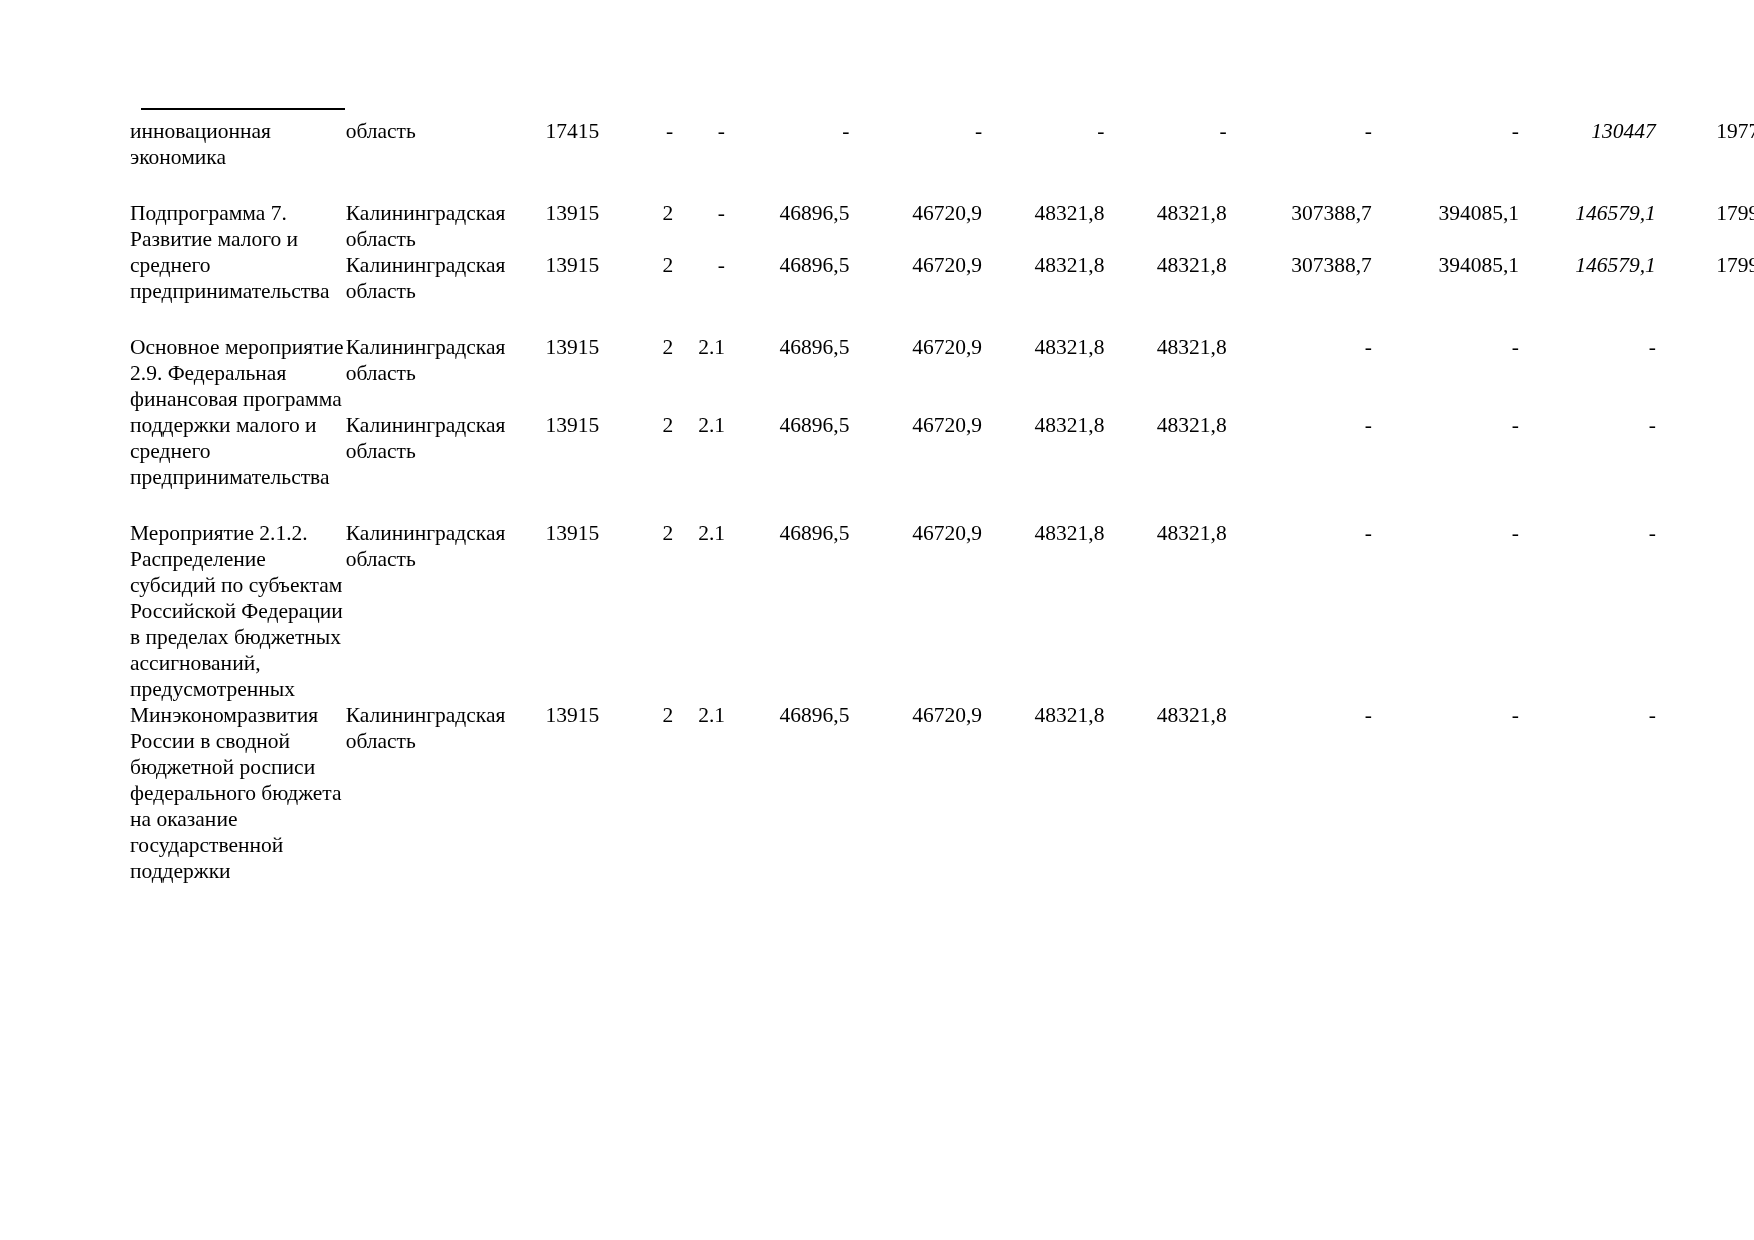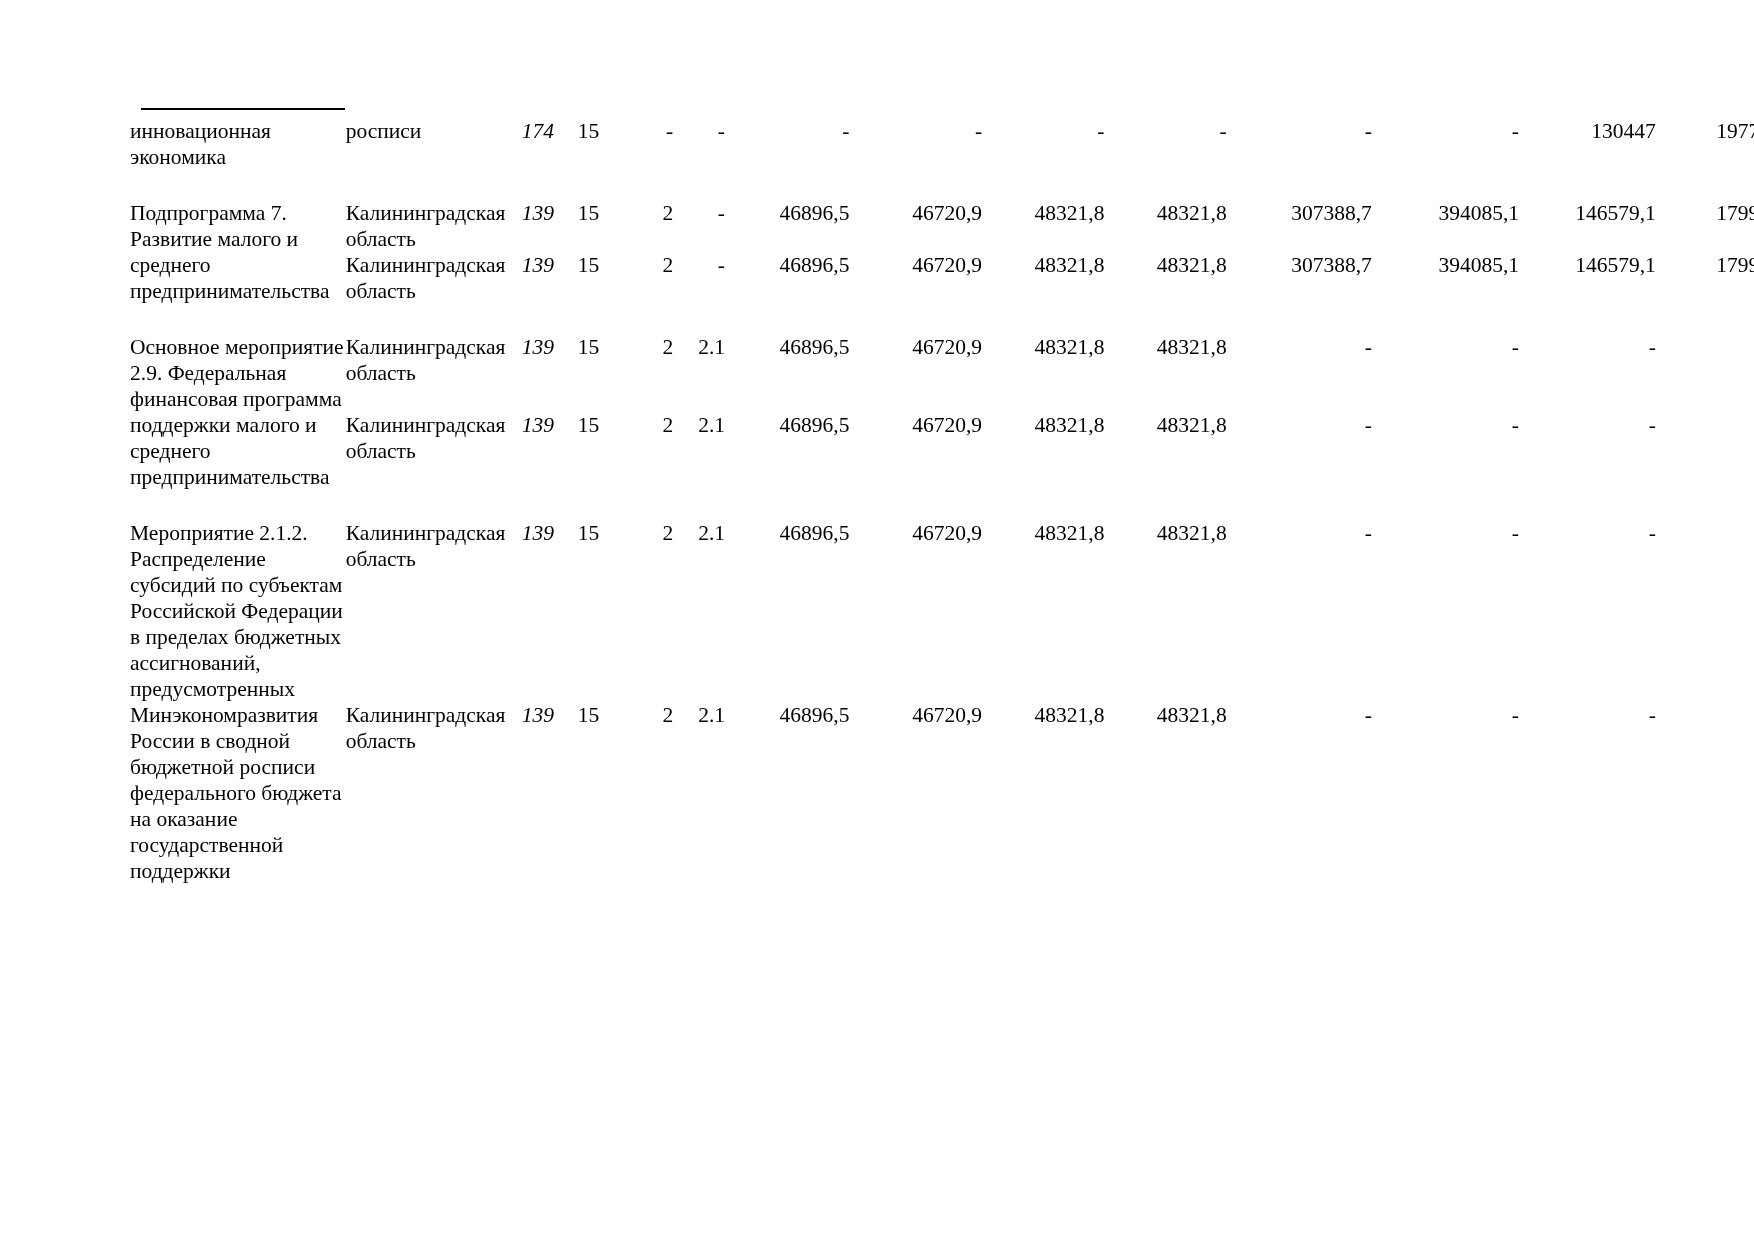--- a/index.html
+++ b/index.html
@@ -47,49 +47,49 @@
   table.doc-table td {
     border: none;
     padding: 0;
     vertical-align: top;
     white-space: normal;
   }
 
   
   .c-name   { width: 208px; padding-right: 10px; }
   .c-region { width: 170px; padding-right: 8px; }
-  .c-n1     { width: 54px;  padding-right: 14px; font-style: italic; }
+  .c-n1     { width: 54px;  text-align: right; padding-right: 14px; }
   .c-n2     { width: 48px;  text-align: left; padding-right: 14px; }
   .c-n3     { width: 44px;  text-align: right; padding-right: 14px; }
   .c-n4     { width: 50px;  text-align: right; padding-right: 14px; }
   .c-v1     { width: 120px; text-align: right; padding-right: 16px; }
   .c-v2     { width: 128px; text-align: right; padding-right: 16px; }
   .c-v3     { width: 118px; text-align: right; padding-right: 16px; }
   .c-v4     { width: 118px; text-align: right; padding-right: 16px; }
   .c-v5     { width: 140px; text-align: right; padding-right: 16px; }
   .c-v6     { width: 142px; text-align: right; padding-right: 16px; }
-  .c-v7     { width: 132px; text-align: right; padding-right: 16px; }
+  .c-v7     { width: 132px; text-align: right; padding-right: 16px; font-style: italic; }
   .c-v8     { width: 110px; text-align: right; padding-right: 0; }
   .spacer { height: 30px; }
 
   .namecell { word-wrap: break-word; }
 </style>
 </head>
 <body>
 
 <div id="page">
 
   <div class="hrule"></div>
 
   <table class="doc-table">
     <tbody>
 
       <tr>
         <td class="c-name namecell">инновационная экономика</td>
-        <td class="c-region">росписи</td>
+        <td class="c-region">область</td>
         <td class="c-n1">174</td>
         <td class="c-n2">15</td>
         <td class="c-n3">-</td>
         <td class="c-n4">-</td>
         <td class="c-v1">-</td>
         <td class="c-v2">-</td>
         <td class="c-v3">-</td>
         <td class="c-v4">-</td>
         <td class="c-v5">-</td>
         <td class="c-v6">-</td>

